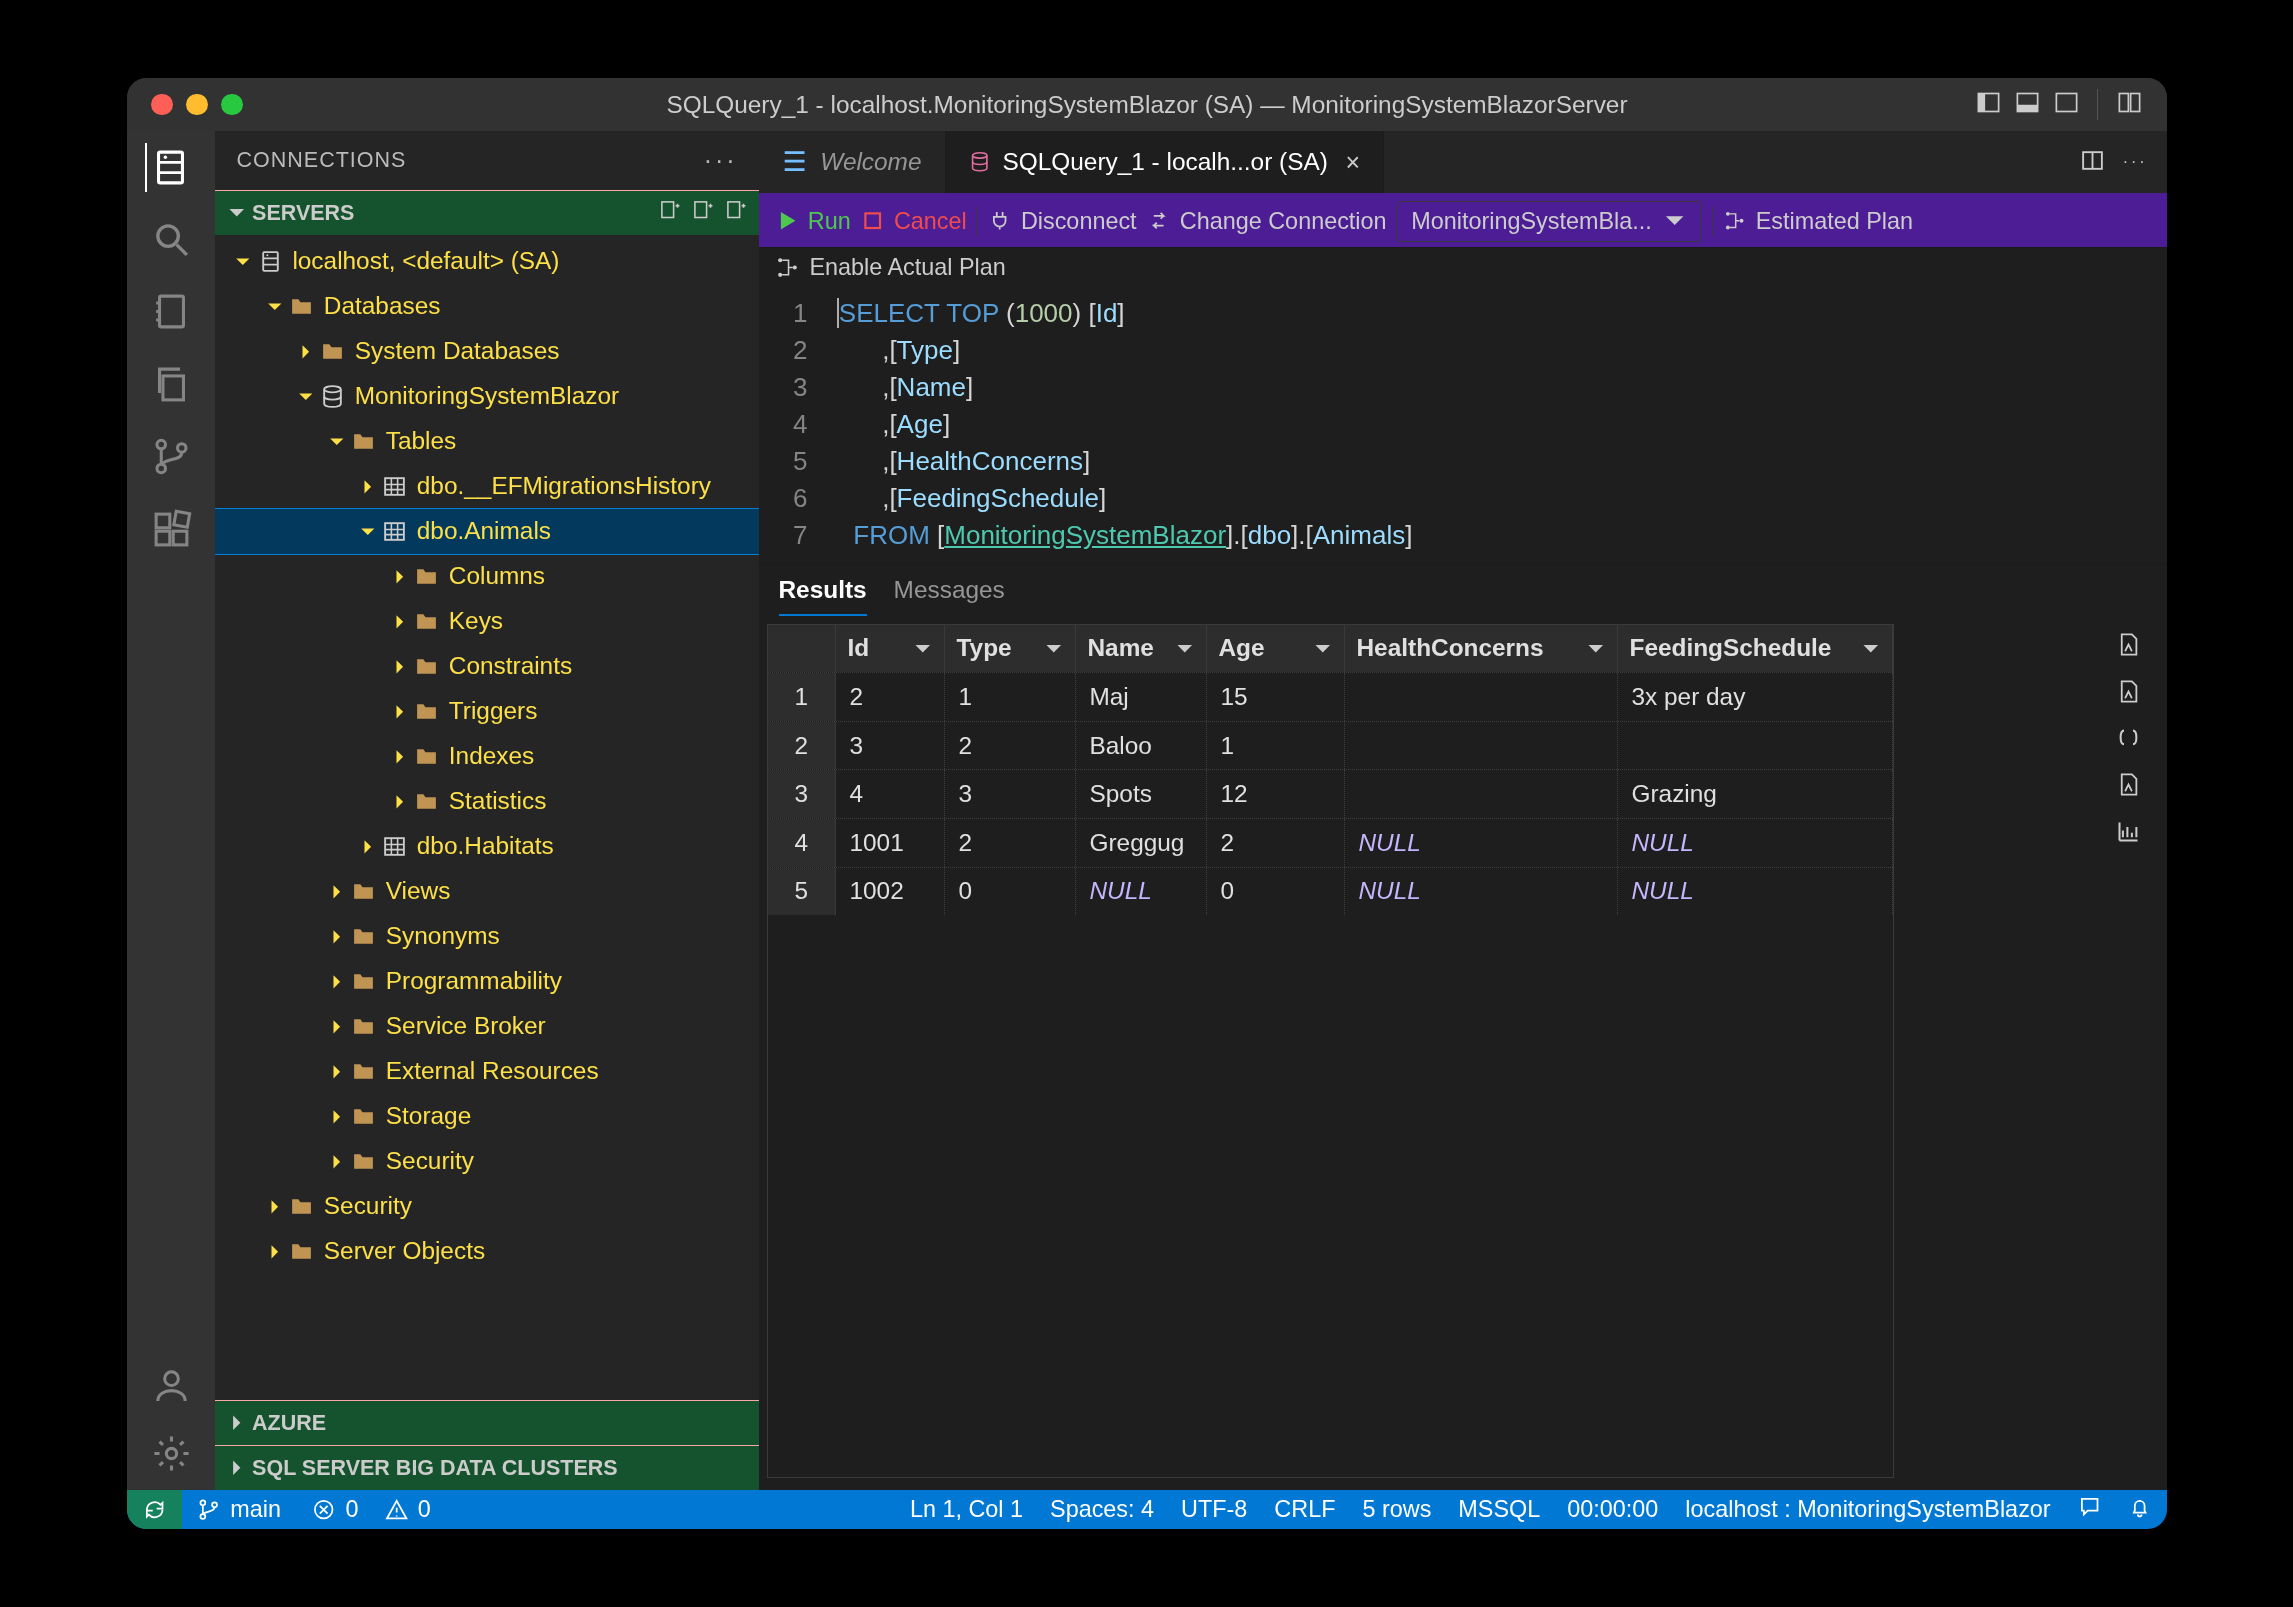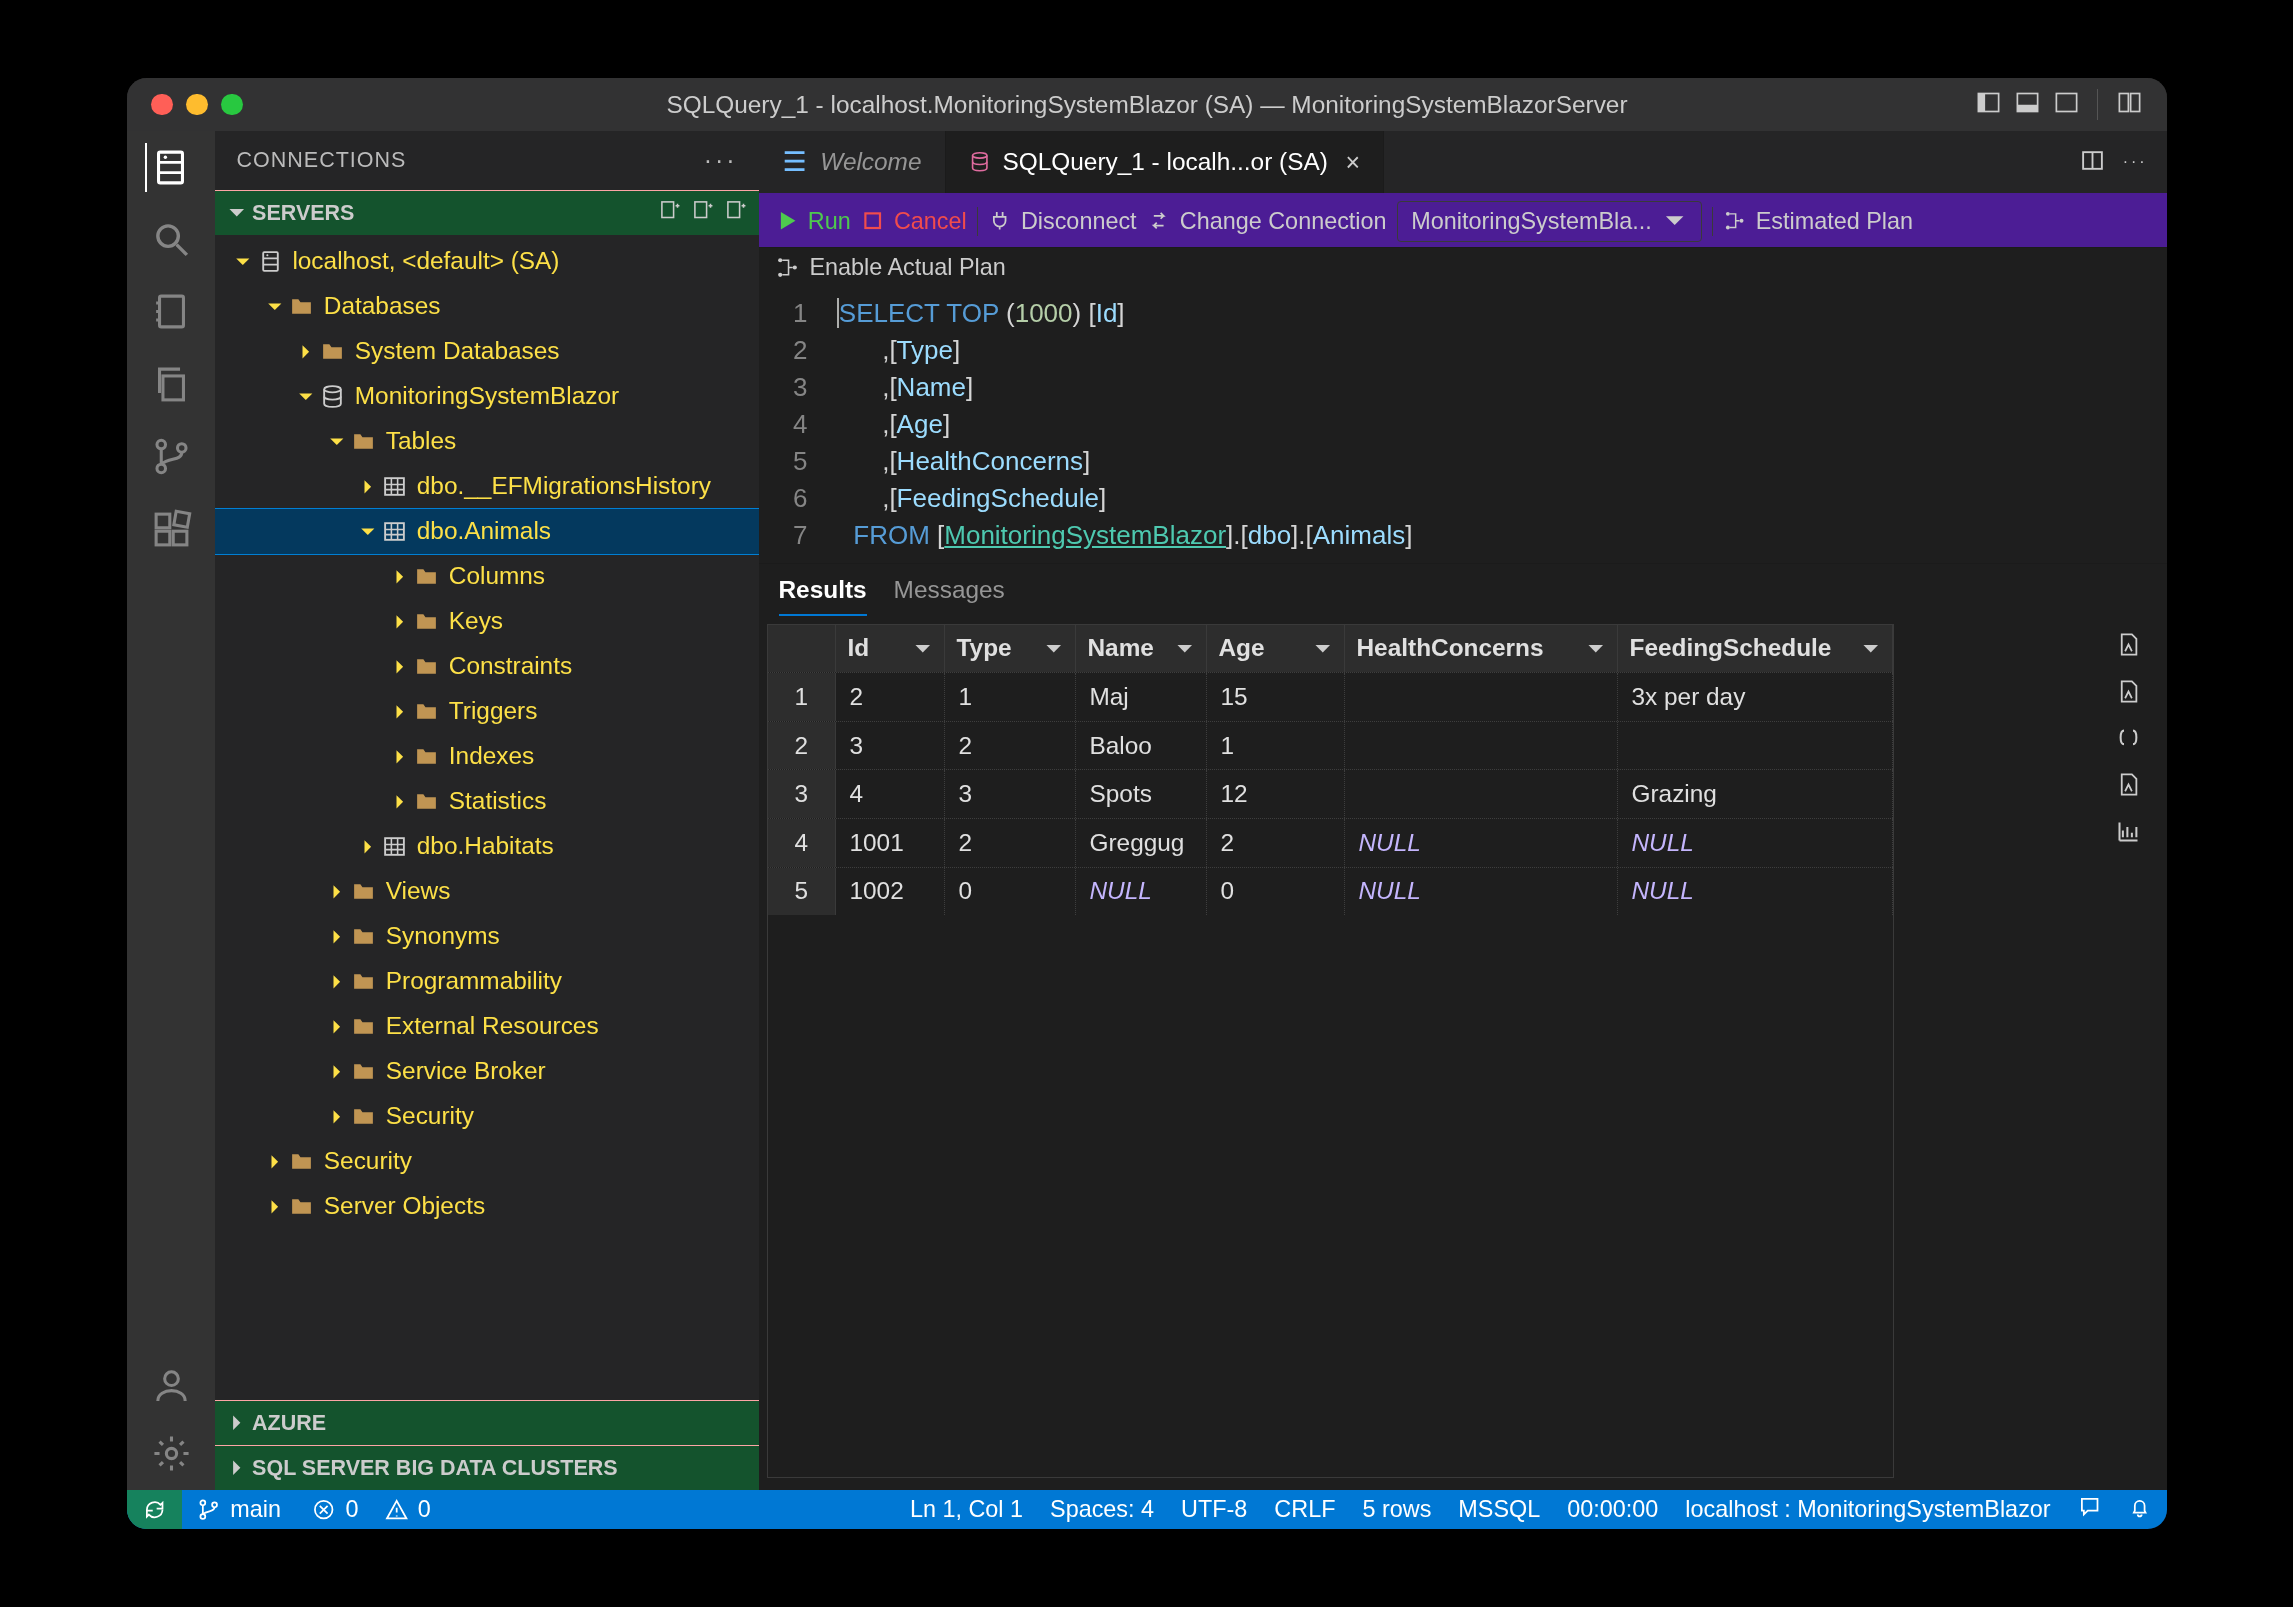--- a/index.html
+++ b/index.html
@@ -550,34 +550,47 @@
               <span class="tw">
                 <svg width="17.6" height="17.6" viewBox="0 0 18 18">
                   <use href="#chev-right"></use>
                 </svg>
               </span>
               <span class="ic">
                 <svg viewBox="0 0 26 26" width="25" height="25">
                   <use href="#folder"></use>
                 </svg>
               </span>
+              <span>Service Broker</span>
+            </div>
+    <div class="tree-row" style="padding-left:109px">
+              <span class="tw">
+                <svg width="17.6" height="17.6" viewBox="0 0 18 18">
+                  <use href="#chev-right"></use>
+                </svg>
+              </span>
+              <span class="ic">
+                <svg viewBox="0 0 26 26" width="25" height="25">
+                  <use href="#folder"></use>
+                </svg>
+              </span>
               <span>External Resources</span>
             </div>
     <div class="tree-row" style="padding-left:109px">
               <span class="tw">
                 <svg width="17.6" height="17.6" viewBox="0 0 18 18">
                   <use href="#chev-right"></use>
                 </svg>
               </span>
               <span class="ic">
                 <svg viewBox="0 0 26 26" width="25" height="25">
                   <use href="#folder"></use>
                 </svg>
               </span>
-              <span>Service Broker</span>
+              <span>Storage</span>
             </div>
     <div class="tree-row" style="padding-left:109px">
               <span class="tw">
                 <svg width="17.6" height="17.6" viewBox="0 0 18 18">
                   <use href="#chev-right"></use>
                 </svg>
               </span>
               <span class="ic">
                 <svg viewBox="0 0 26 26" width="25" height="25">
                   <use href="#folder"></use>

